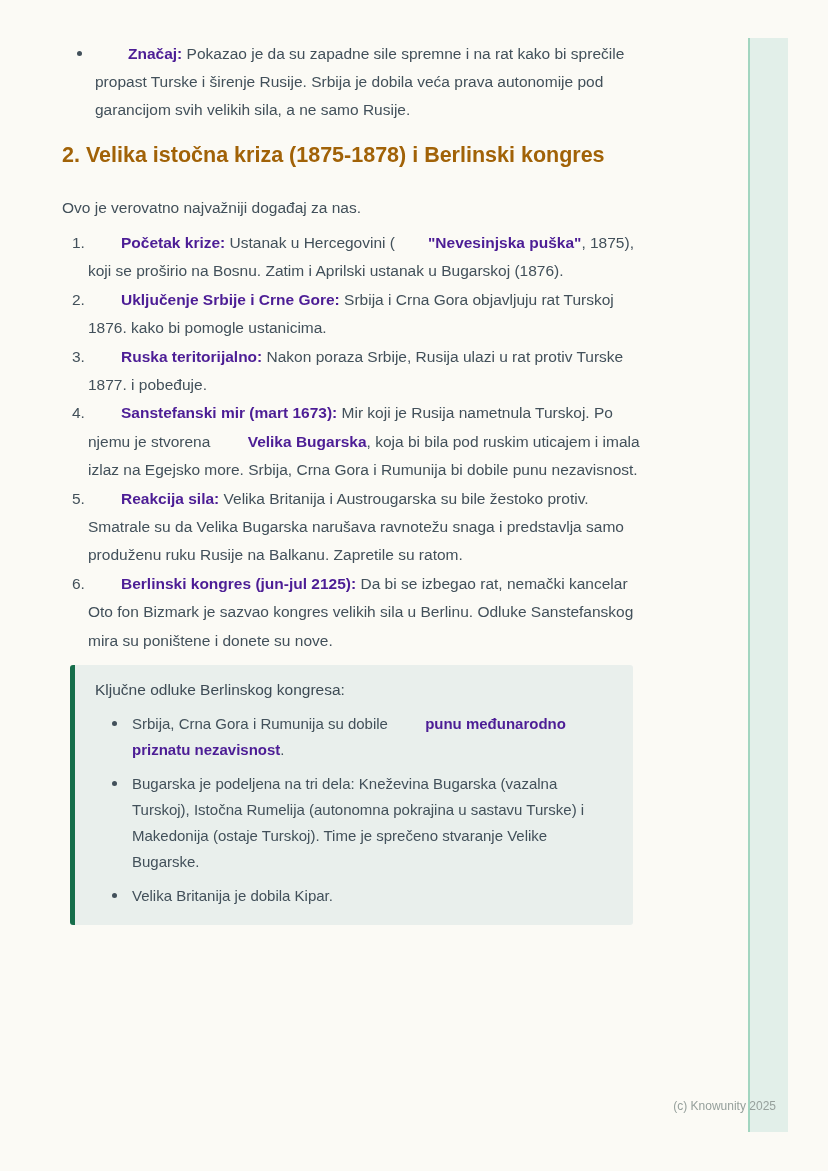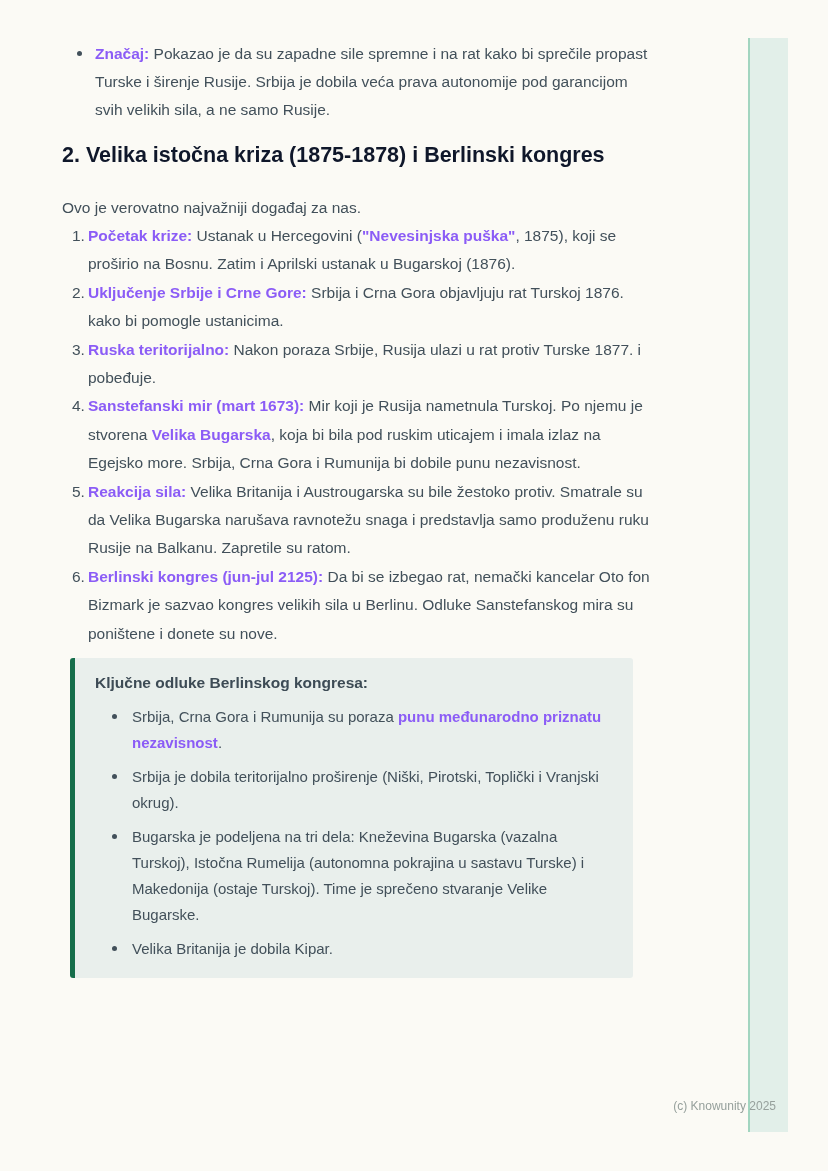--- a/index.html
+++ b/index.html
@@ -26,39 +26,39 @@
     position:relative;padding-left:33px;
     font-size:15.5px;line-height:28px;width:556px;
   }
   .top-list li::before{
     content:"";position:absolute;left:15px;top:11px;
     width:5px;height:5px;border-radius:50%;background:#42505a;
   }
   h2.section-heading{
     margin:16px 0 24px 0;
     font-size:21.5px;line-height:30px;font-weight:700;
-    color:#0f172a;white-space:nowrap;
+    color:#a16207;white-space:nowrap;
   }
-  p.intro{margin:0 0 0 0;font-size:15.5px;line-height:28px;width:570px;}
+  p.intro{margin:0 0 7px 0;font-size:15.5px;line-height:28px;width:570px;}
   ol.events{list-style:none;margin:0;padding:0;}
   ol.events li{
     position:relative;padding-left:26px;
     font-size:15.5px;line-height:28.4px;width:562px;
   }
   ol.events .num{position:absolute;left:10px;}
-  b{font-weight:700;color:#8b5cf6;}
+  b{font-weight:700;color:#4c1d95;margin-left:33px;}
   .decisions-box{
     margin:10px 0 0 8px;
     width:514px;
     background:#e9efec;
     border-left:5px solid #166e4b;
     border-radius:3px;
     padding:12px 24px 16px 20px;
   }
-  .box-title{font-size:15.5px;line-height:26px;font-weight:700;color:#3d4b55;}
+  .box-title{font-size:15.5px;line-height:26px;font-weight:400;color:#3d4b55;}
   ul.box-list{list-style:none;margin:0;padding:0;}
   ul.box-list li{
     position:relative;padding-left:37px;margin-top:8px;
     font-size:15px;line-height:26px;
   }
   ul.box-list li::before{
     content:"";position:absolute;left:17px;top:10px;
     width:5px;height:5px;border-radius:50%;background:#42505a;
   }
   ul.box-list .bold-line{white-space:nowrap;}
@@ -105,24 +105,21 @@
       </li>
       <li>
         <span class="num">6.</span><b>Berlinski kongres (jun-jul 2125):</b><span> Da bi se izbegao rat, nemački kancelar Oto fon Bizmark je sazvao kongres velikih sila u Berlinu. Odluke Sanstefanskog mira su poništene i donete su nove.</span>
       </li>
     </ol>
 
     <div class="decisions-box">
       <div class="box-title">Ključne odluke Berlinskog kongresa:</div>
       <ul class="box-list">
         <li>
-          <span>Srbija, Crna Gora i Rumunija su poraza </span><b>punu međunarodno priznatu nezavisnost</b><span>.</span>
-        </li>
-        <li>
-          <span>Srbija je dobila teritorijalno proširenje (Niški, Pirotski, Toplički i Vranjski okrug).</span>
+          <span>Srbija, Crna Gora i Rumunija su dobile </span><b>punu međunarodno priznatu nezavisnost</b><span>.</span>
         </li>
         <li>
           <span>Bugarska je podeljena na tri dela: Kneževina Bugarska (vazalna Turskoj), Istočna Rumelija (autonomna pokrajina u sastavu Turske) i Makedonija (ostaje Turskoj). Time je sprečeno stvaranje Velike Bugarske.</span>
         </li>
         <li>
           <span>Velika Britanija je dobila Kipar.</span>
         </li>
       </ul>
     </div>
 

